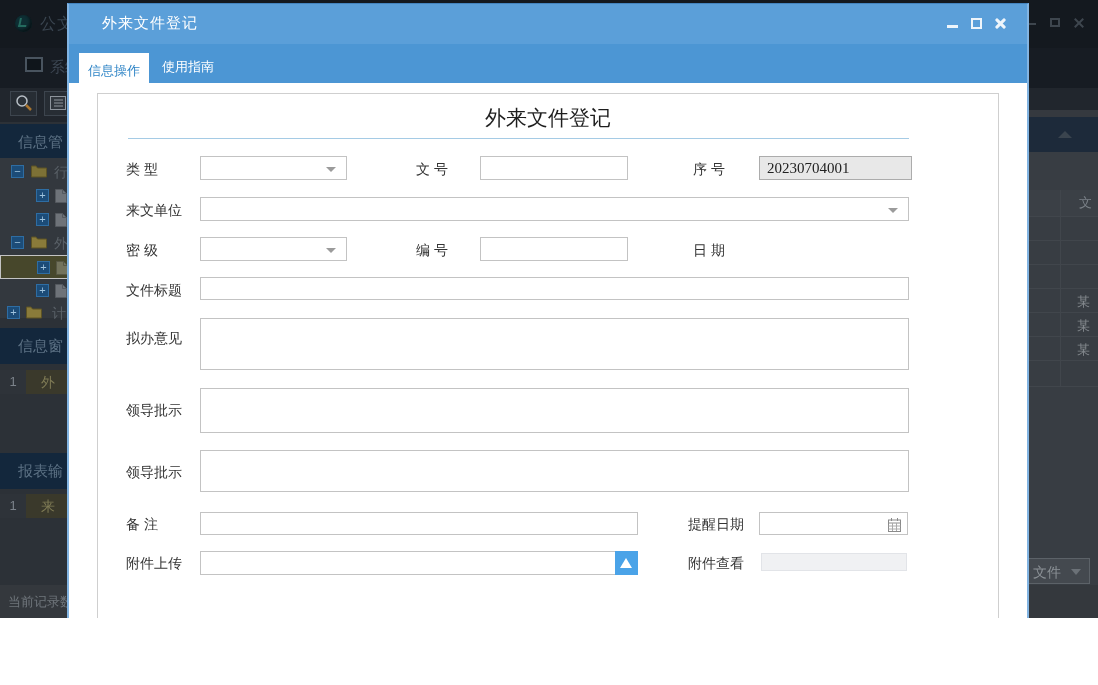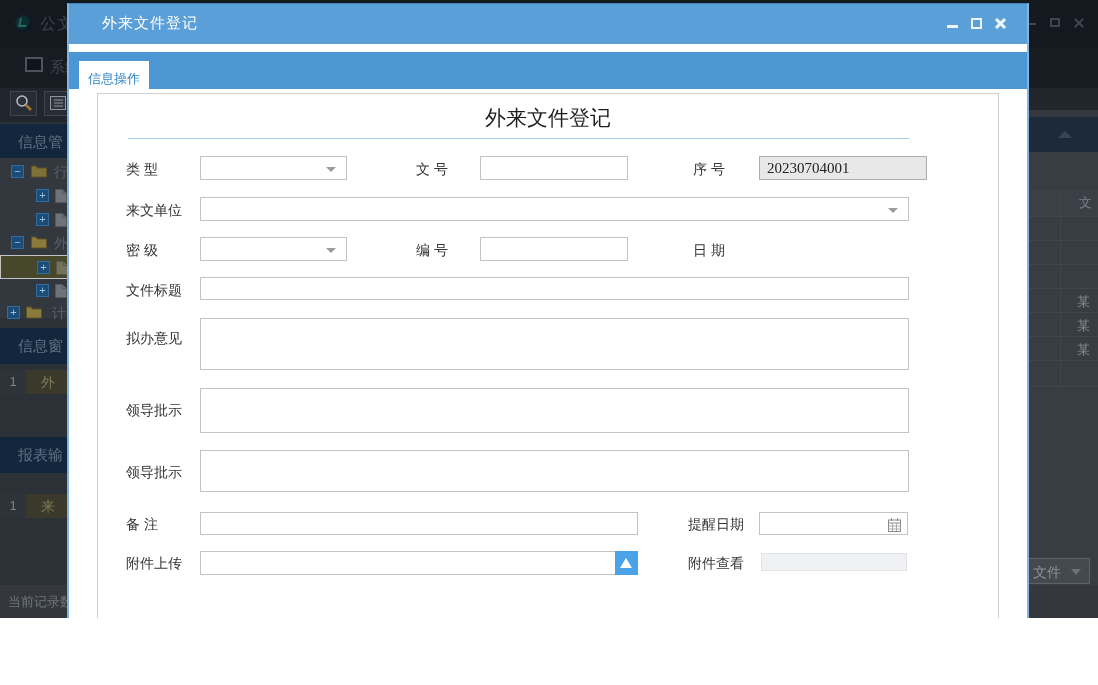--- a/index.html
+++ b/index.html
@@ -62,21 +62,21 @@
   .modal { position:absolute; left:67px; top:3px; width:962px; height:615px; background:#fff;
            border-left:2px solid #82b4e2; border-right:2px solid #82b4e2; border-top:1px solid #4484bf; overflow:hidden; }
   .m-titlebar { position:absolute; left:-2px; top:0; width:962px; height:40px; background:#5b9fd9; }
   .m-title { position:absolute; left:35px; top:10px; font-size:15px; color:#fff; letter-spacing:1px; }
   .m-ctrls { position:absolute; right:22px; top:13px; display:flex; gap:11px; }
   .m-ctrl { width:13px; height:13px; position:relative; cursor:pointer; }
   .m-bar { position:absolute; left:1px; top:8px; width:11px; height:3px; background:#eef5fb; }
   .m-box { position:absolute; left:1px; top:1px; width:11px; height:11px; border:2px solid #eef5fb; }
   .m-x1,.m-x2 { position:absolute; left:0; top:5px; width:13px; height:3px; background:#eef5fb; border-radius:1px; }
   .m-x1 { transform:rotate(45deg);} .m-x2 { transform:rotate(-45deg);}
-  .m-tabbar { position:absolute; left:-2px; top:48px; width:962px; height:39px; background:#4c96d4; }
+  .m-tabbar { position:absolute; left:-2px; top:40px; width:962px; height:39px; background:#4c96d4; }
   .m-tab-active { position:absolute; left:12px; top:9px; width:70px; height:36px; background:#fff;
                   color:#2e84c6; font-size:13px; text-align:center; line-height:36px; cursor:pointer; }
   .m-tab { position:absolute; left:85px; top:0; width:72px; height:45px; color:#fff; font-size:13px;
            text-align:center; line-height:45px; cursor:pointer; }
   .m-body { position:absolute; left:-2px; top:85px; width:962px; height:530px; background:#fff; }
   .panel { position:absolute; left:30px; top:4px; width:902px; height:530px; border:1px solid #cfcfcf; background:#fff; }
   .f-heading { position:absolute; left:0; top:10px; width:100%; text-align:center; font-size:21px; color:#1e1e1e; }
   .f-line { position:absolute; left:30px; top:44px; width:781px; height:1px; background:#a5cbe5; }
   .lbl { position:absolute; font-size:14px; color:#333; white-space:nowrap; }
   .inp { position:absolute; height:24px; border:1px solid #c3c3c3; background:#fff; font-size:14px; padding:0 5px;
@@ -199,21 +199,21 @@
         <span class="tree-lbl" style="left:52px;">计</span>
       </div>
     </div>
 
     <div class="sb-header" style="top:328px;">信息窗</div>
     <div class="list-row" style="top:370px;">
       <div class="num-cell">1</div>
       <div class="name-cell">外</div>
     </div>
 
-    <div class="sb-header" style="top:437px;">报表输</div>
+    <div class="sb-header" style="top:453px;">报表输</div>
     <div class="list-row" style="top:494px;">
       <div class="num-cell">1</div>
       <div class="name-cell">来</div>
     </div>
 
     <div class="bg-status">当前记录数</div>
 
     <div class="rt-strip"></div>
     <div class="rt-bluehead">
       <div class="tri-up"></div>
@@ -253,35 +253,36 @@
           </div>
         <div class="m-ctrl">
             <div class="m-x1"></div>
             <div class="m-x2"></div>
           </div>
       </div>
     </div>
 
     <div class="m-tabbar">
       <div class="m-tab-active">信息操作</div>
+      <div class="m-tab">使用指南</div>
     </div>
 
     <div class="m-body">
       <div class="panel">
         <div class="f-heading">外来文件登记</div>
         <div class="f-line"></div>
 
         <div class="lbl" style="left:28px; top:67px;">类 型</div>
         <div class="sel" style="left:102px; top:62px; width:147px;">
           <div class="car"></div>
         </div>
         <div class="lbl" style="left:318px; top:67px;">文 号</div>
         <input class="inp" style="left: 382px; top: 62px; width: 148px;">
         <div class="lbl" style="left:595px; top:67px;text-align:center;">序 号</div>
-        <div class="ro-serial" style="left:661px; top:62px; width:168px;">20230704001</div>
+        <div class="ro-serial" style="left:661px; top:62px; width:153px;">20230704001</div>
 
         <div class="lbl" style="left:28px; top:108px;">来文单位</div>
         <div class="sel" style="left:102px; top:103px; width:709px;">
           <div class="car"></div>
         </div>
 
         <div class="lbl" style="left:28px; top:148px;">密 级</div>
         <div class="sel" style="left:102px; top:143px; width:147px;">
           <div class="car"></div>
         </div>

